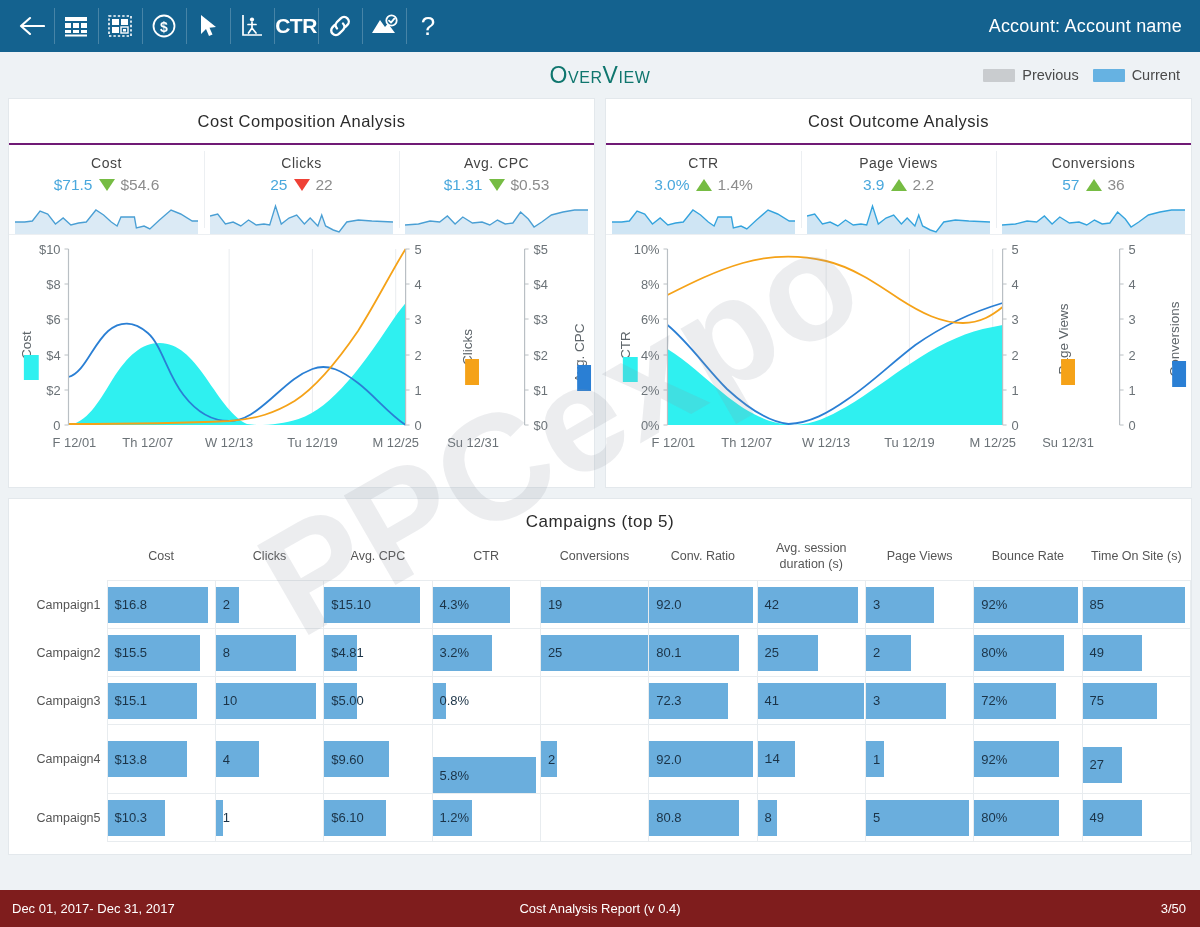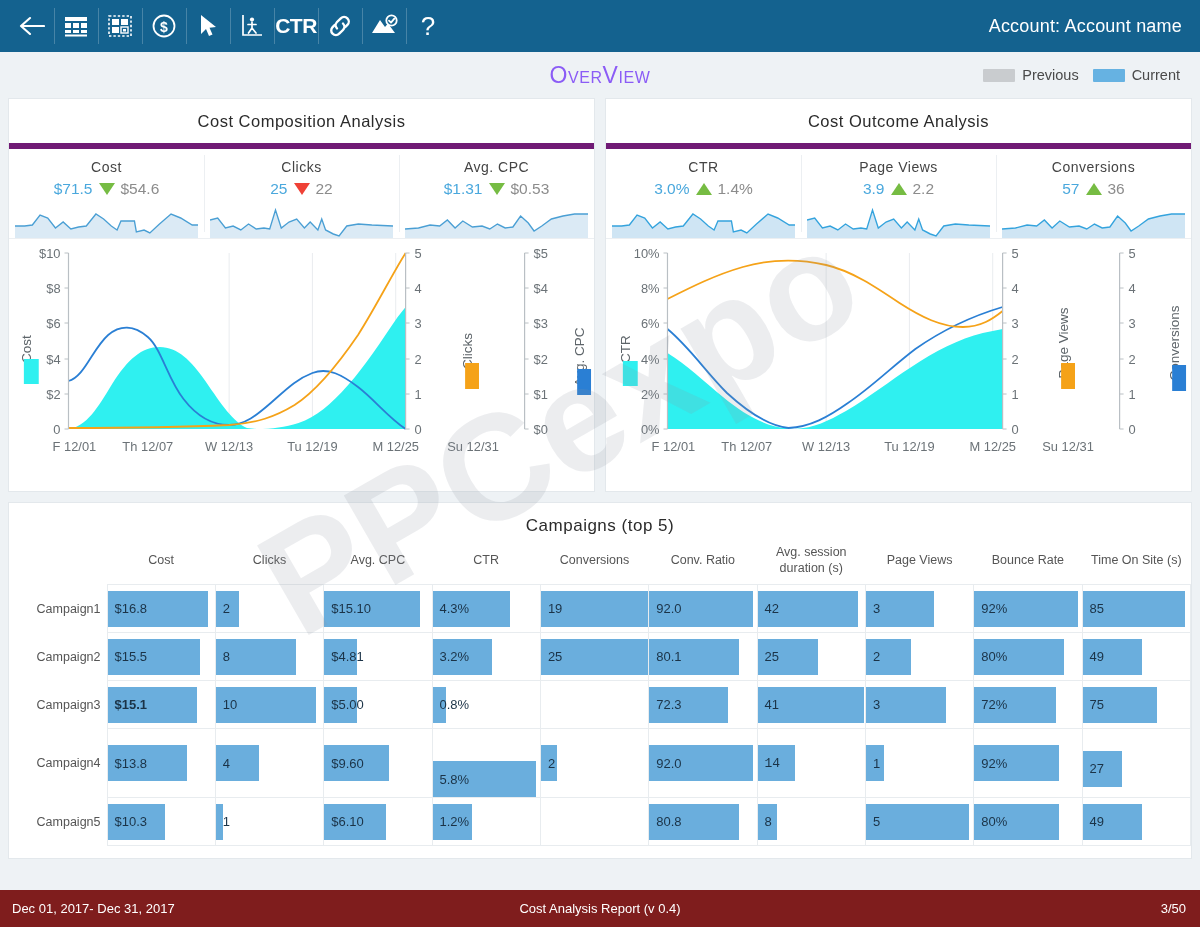--- a/index.html
+++ b/index.html
@@ -40,21 +40,21 @@
     color: #ffffff; font-size: 18px; letter-spacing: .2px;
   }
 
   
   .titlebar {
     height: 46px; position: relative;
     display: flex; align-items: center; justify-content: center;
     background: #eef2f5;
   }
   .page-title {
-    font-size: 23px; color: #8b5cf6; letter-spacing: .6px;
+    font-size: 23px; color: #0f766e; letter-spacing: .6px;
     font-variant: small-caps; text-transform: capitalize;
   }
   .legend-top {
     position: absolute; right: 20px; top: 50%; transform: translateY(-50%);
     display: flex; align-items: center; gap: 14px;
   }
   .lg-item { display: flex; align-items: center; gap: 7px; }
   .lg-sw { width: 32px; height: 13px; border-radius: 1px; }
   .lg-tx { font-size: 14.5px; color: #4a4a4a; }
 
@@ -63,21 +63,21 @@
     display: flex; gap: 10px; padding: 0 8px;
   }
   .panel {
     flex: 1; background: #ffffff;
     border: 1px solid #e3e8ec;
     display: flex; flex-direction: column;
   }
   .panel-title {
     text-align: center; font-size: 16.5px; color: #2b2b2b;
     padding: 13px 0 12px; letter-spacing: .5px;
-    border-bottom: 6px solid #701a75;
+    border-bottom: 2px solid #701a75;
   }
 
   
   .kpis { display: flex; border-bottom: 1px solid #eceff2; }
   .kpi {
     flex: 1; padding: 10px 6px 0; position: relative;
     display: flex; flex-direction: column; align-items: center;
   }
   .kpi + .kpi::before {
     content: ""; position: absolute; left: 0; top: 6px; bottom: 6px;
@@ -590,21 +590,21 @@
           <td class="cell">
             <div class="bar" style="width: 84%;">80%</div>
           </td>
           <td class="cell">
             <div class="bar" style="width: 55%;">49</div>
           </td>
         </tr>
         <tr>
           <td class="rowlab">Campaign3</td>
           <td class="cell">
-            <div class="bar" style="width: 83%; font-weight: bold;">$15.1</div>
+            <div class="bar" style="width: 83%;">$15.1</div>
           </td>
           <td class="cell">
             <div class="bar" style="width: 93%;">10</div>
           </td>
           <td class="cell">
             <div class="bar" style="width: 31%;">$5.00</div>
           </td>
           <td class="cell">
             <div class="bar" style="width: 13%;">0.8%</div>
           </td>

